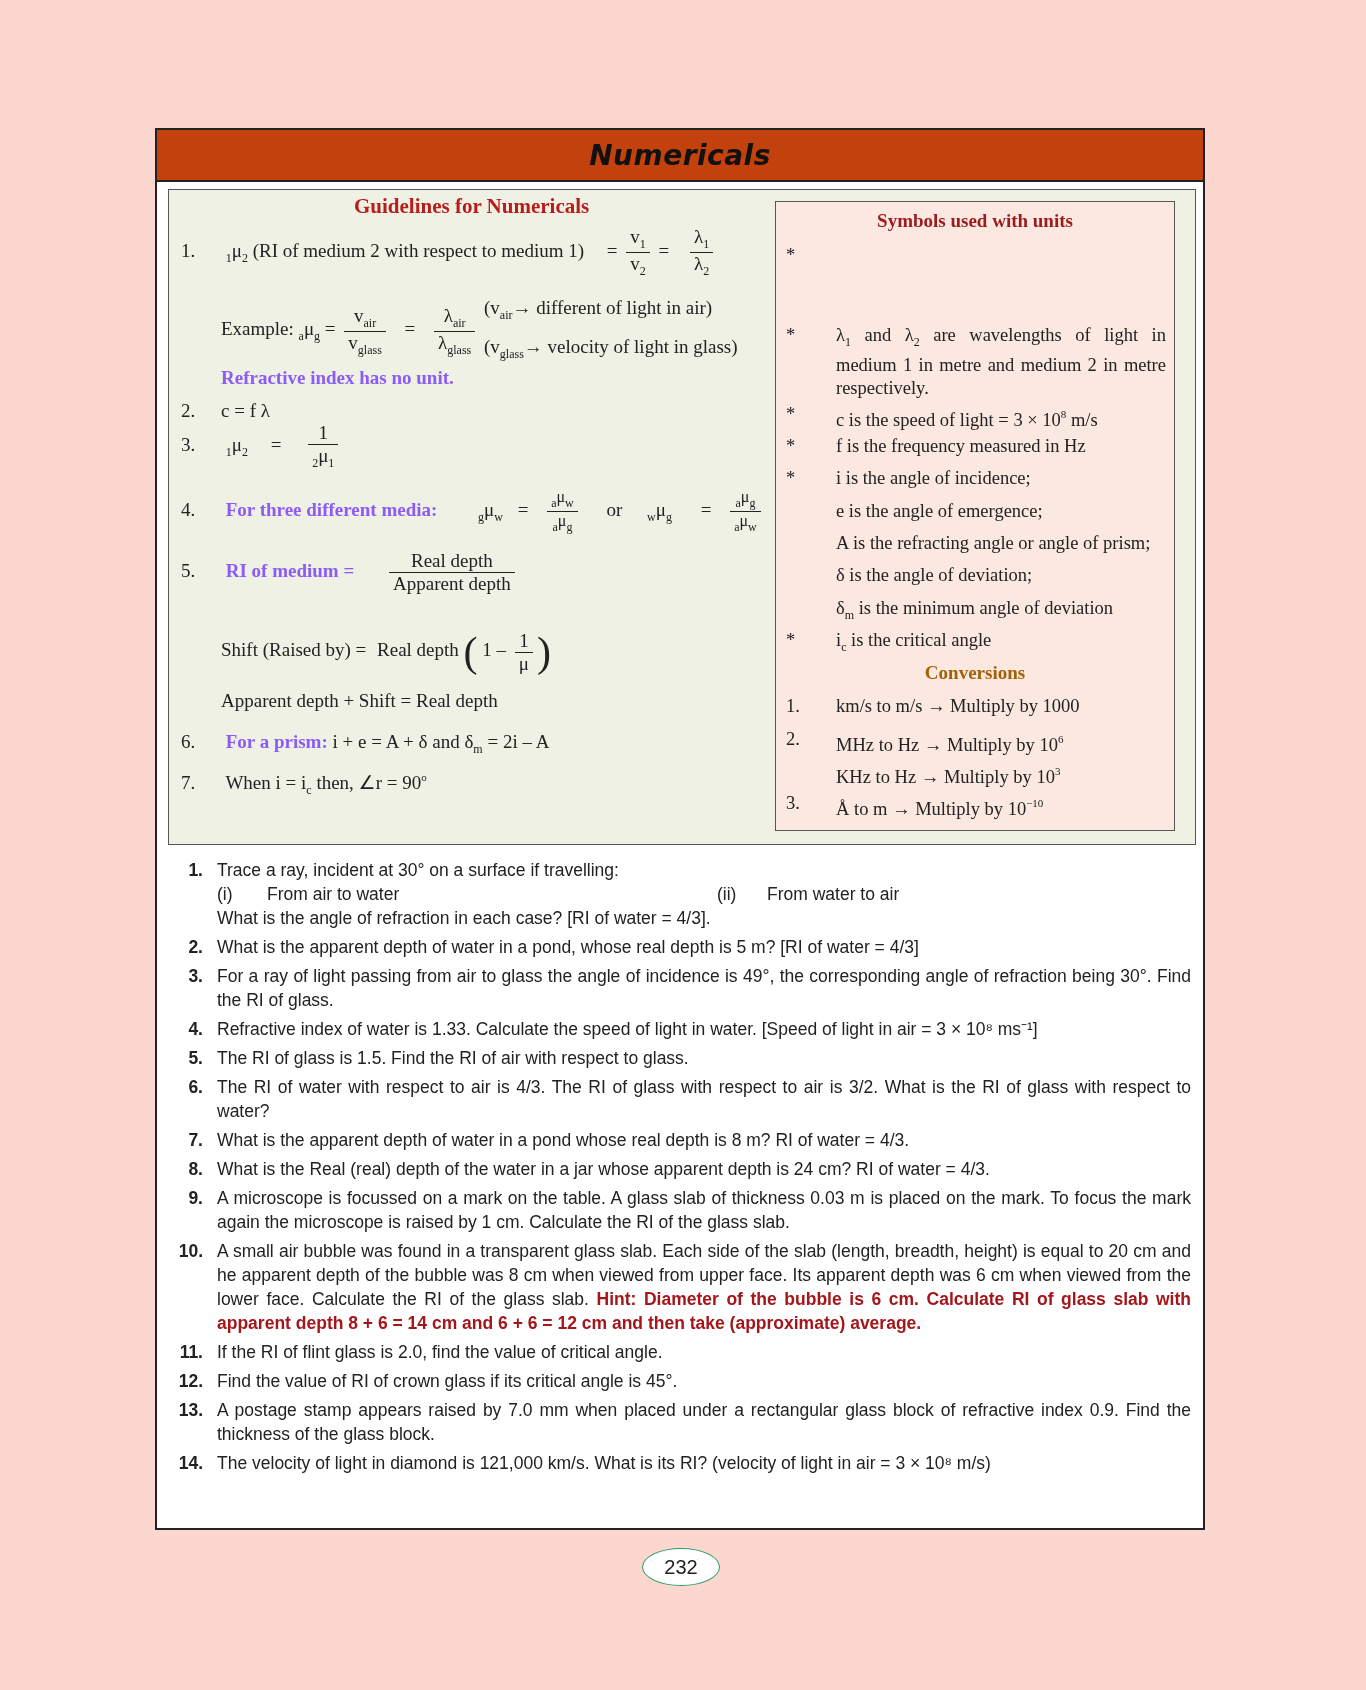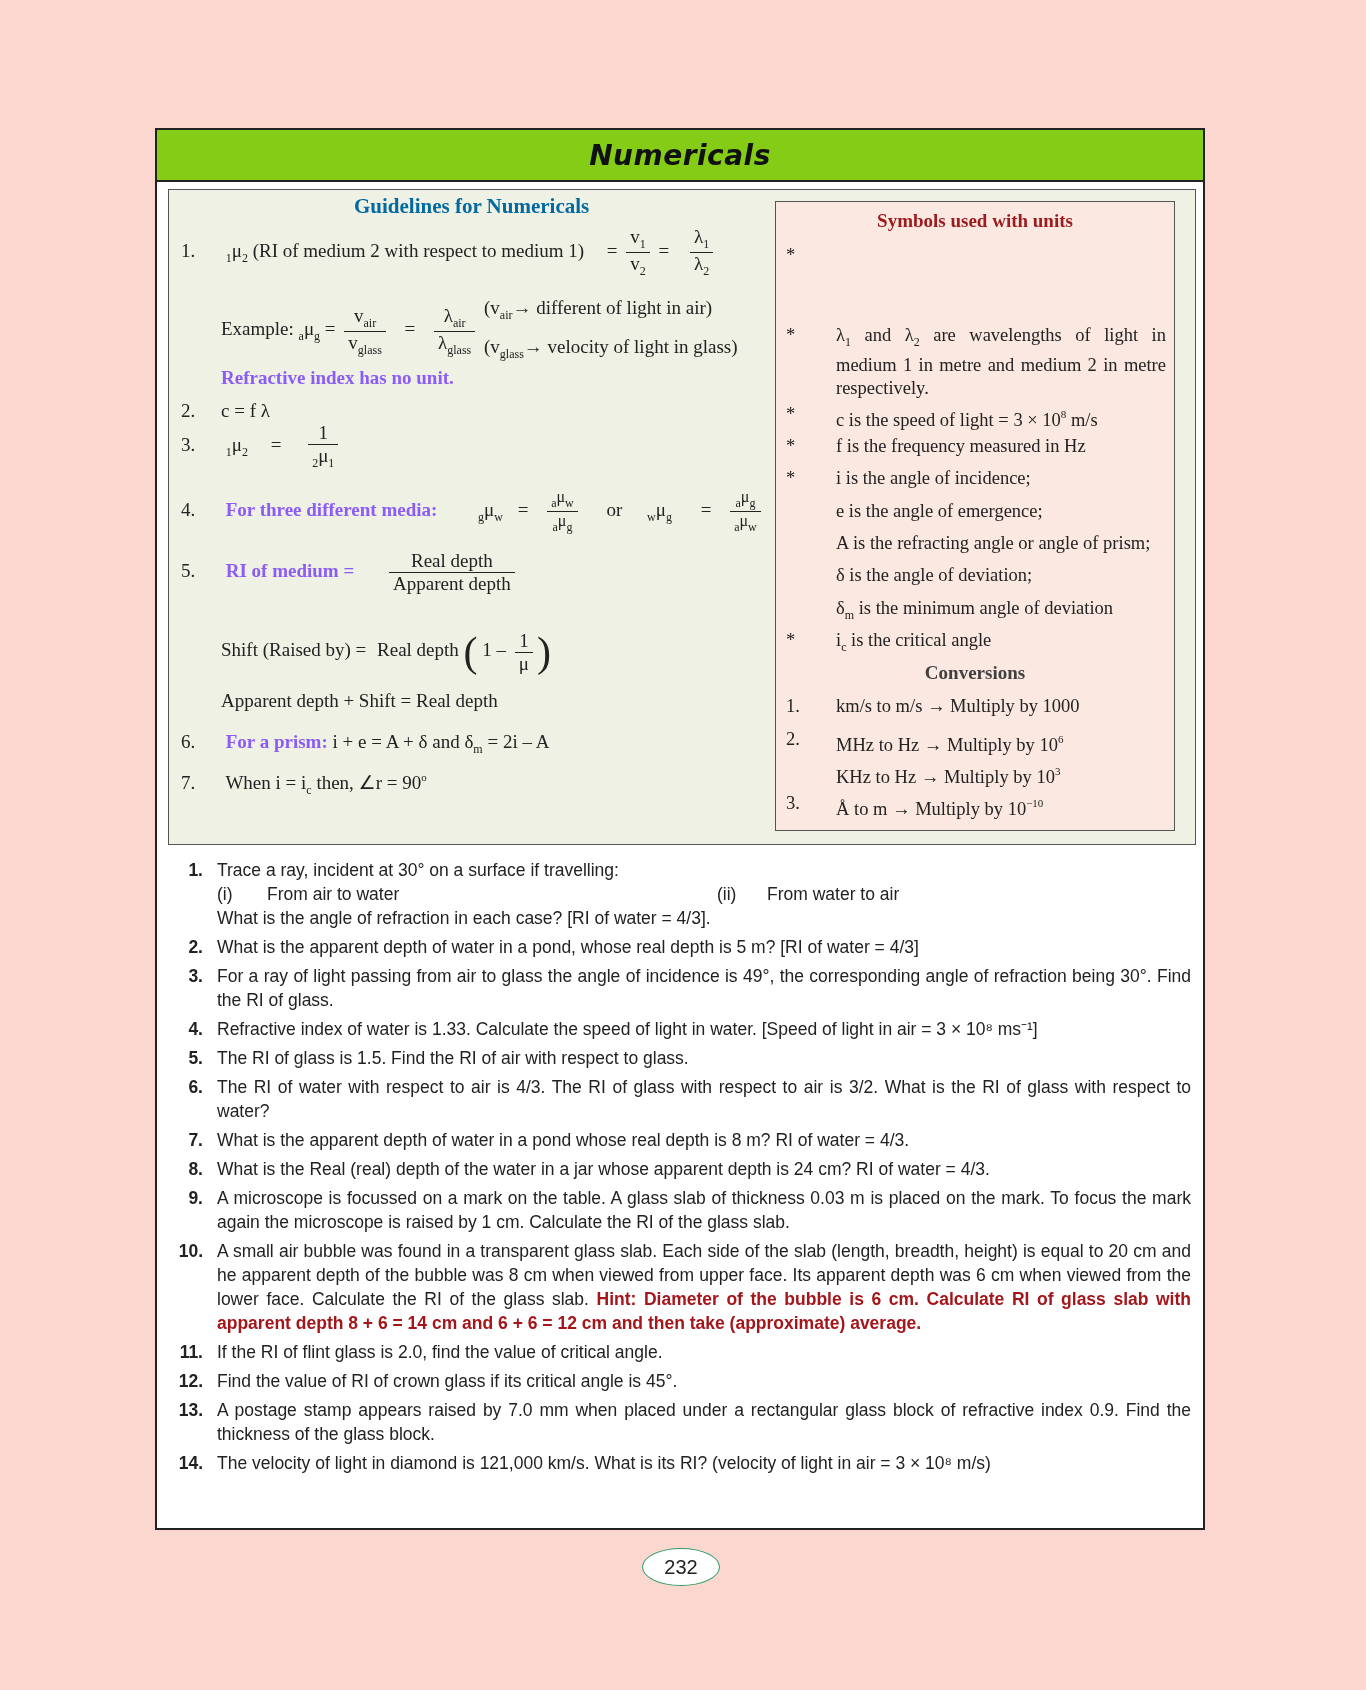--- a/index.html
+++ b/index.html
@@ -1,35 +1,35 @@
 <!DOCTYPE html>
 <html><head>
 <meta charset="utf-8">
 <style>
   html, body { margin:0; padding:0; }
   body { width:1366px; height:1690px; background:#fbd7cf; position:relative; overflow:hidden; }
   .frame { position:absolute; left:155px; top:128px; width:1050px; height:1402px; background:#ffffff; border:2px solid #222; box-sizing:border-box; }
-  .header { height:50px; background:#84cc16; border-bottom:2px solid #222; display:flex; align-items:center; justify-content:center; }
+  .header { height:50px; background:#c2410c; border-bottom:2px solid #222; display:flex; align-items:center; justify-content:center; }
   .header h1 { margin:0; font-family:"DejaVu Sans", sans-serif; font-size:28px; font-weight:bold; font-style:italic; color:#111; letter-spacing:0.5px; }
   .guide { position:absolute; left:11px; top:59px; width:1028px; height:656px; background:#eef1e4; border:1.5px solid #555; box-sizing:border-box; font-family:"Liberation Serif", serif; color:#222; font-size:19px; }
-  .gtitle { position:absolute; left:185px; top:4px; font-weight:bold; font-size:21px; color:#0369a1; }
+  .gtitle { position:absolute; left:185px; top:4px; font-weight:bold; font-size:21px; color:#b91c1c; }
   .row { position:absolute; left:12px; white-space:nowrap; }
   .num { display:inline-block; width:40px; }
   .pink { color:#8b5cf6; font-weight:bold; }
   .sub { font-size:12px; vertical-align:-5px; }
   .sup { font-size:11px; vertical-align:8px; }
   .frac { display:inline-block; vertical-align:middle; text-align:center; margin:0 4px; }
   .frac > span { display:block; padding:0 4px; }
   .frac > span.top { border-bottom:1.2px solid #222; }
   .sym { position:absolute; left:606px; top:11px; width:400px; height:630px; background:#fbe8e0; border:1.5px solid #555; box-sizing:border-box; }
   .stitle { text-align:center; font-weight:bold; color:#9b1b1e; font-size:19px; margin-top:8px; }
   .sitem { position:absolute; left:10px; width:380px; line-height:23px; font-size:18.5px; }
   .sitem .mk { position:absolute; left:0; top:0; }
   .sitem .tx { display:block; margin-left:50px; text-align:justify; }
-  .ctitle { position:absolute; left:0; width:100%; text-align:center; font-weight:bold; color:#404040; font-size:19px; }
+  .ctitle { position:absolute; left:0; width:100%; text-align:center; font-weight:bold; color:#a16207; font-size:19px; }
   .qs { position:absolute; left:0; top:728px; width:1046px; font-family:"Liberation Sans", sans-serif; font-size:17.5px; color:#222; }
   .q { position:relative; padding-left:60px; padding-right:12px; line-height:24px; margin-bottom:5px; text-align:justify; }
   .q .qn { position:absolute; left:6px; top:0; width:40px; text-align:right; font-weight:bold; }
   .hint { color:#a4161a; font-weight:bold; }
   .subopts { display:flex; }
   .subopts span.lab { display:inline-block; width:50px; }
   .pg { position:absolute; left:642px; top:1548px; width:76px; height:36px; border:1.5px solid #2e9a6a; border-radius:50%; background:#fff; display:flex; align-items:center; justify-content:center; font-family:"Liberation Sans", sans-serif; font-size:20px; color:#222; }
 </style>
 </head>
 <body>

